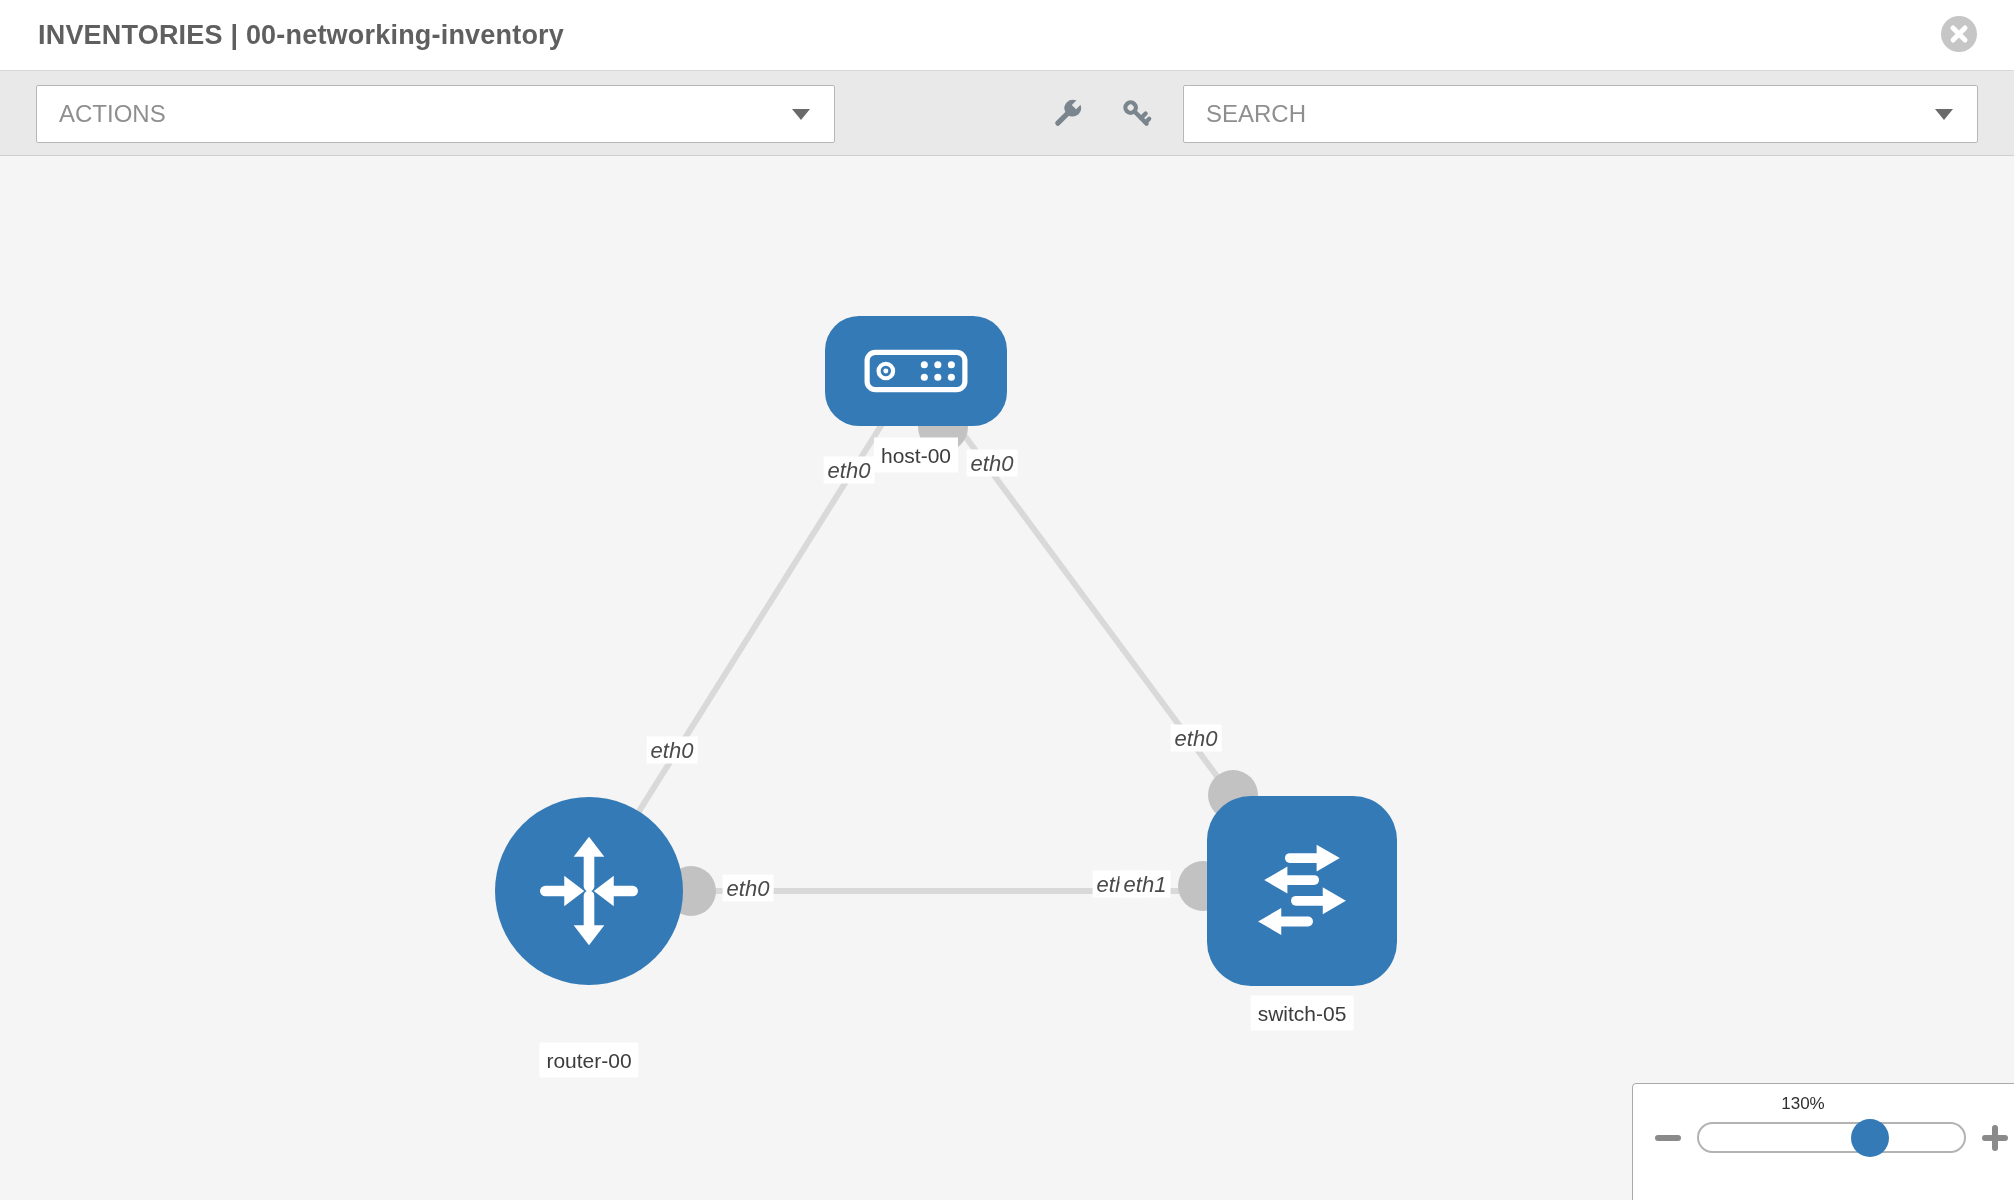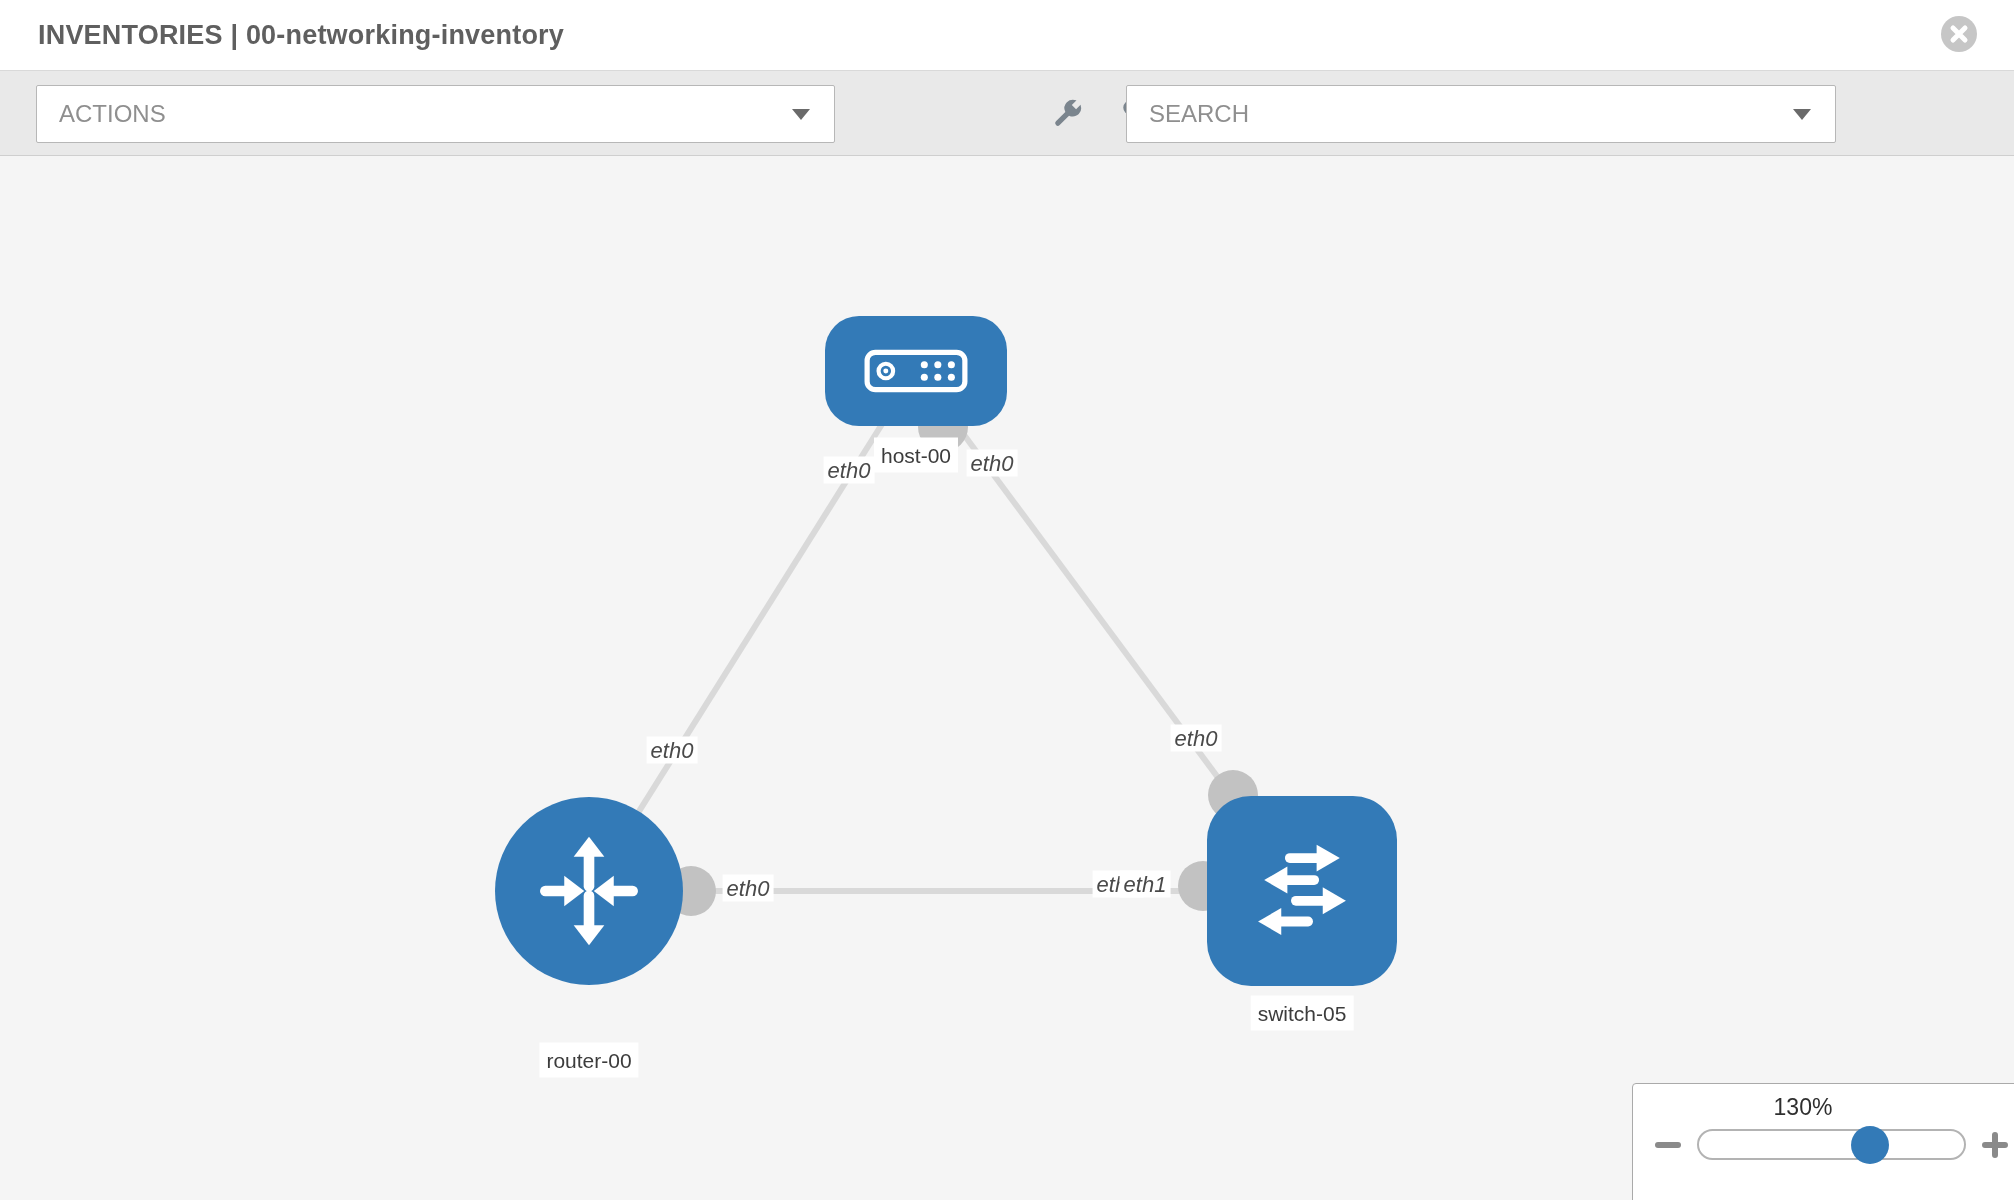--- a/index.html
+++ b/index.html
@@ -18,21 +18,21 @@
   .toolbar { position:relative; width:100%; height:86px; background:#e9e9e9;
              border-top:1px solid #d9d9d9; border-bottom:1px solid #cfcfcf; }
   .dropdown { position:absolute; top:14px; height:58px; background:#fff;
               border:1px solid #b7b7b7; border-radius:2px; cursor:pointer; }
   .dropdown .dd-label { position:absolute; left:22px; top:50%; transform:translateY(-50%);
               font-size:24px; color:#8f8f8f; }
   .caret { position:absolute; right:24px; top:50%; margin-top:-5px; width:0; height:0;
            border-left:9px solid transparent; border-right:9px solid transparent;
            border-top:11px solid #6a6a6a; }
   .dd-actions { left:36px;  width:799px; }
-  .dd-search  { left:1126px; width:710px; }
+  .dd-search  { left:1183px; width:795px; }
   .tool-icon-btn { position:absolute; top:22px; width:42px; height:42px; cursor:pointer;
                    display:flex; align-items:center; justify-content:center; }
   .btn-wrench { left:1046px; }
   .btn-key    { left:1116px; }
 
   
   .canvas { position:relative; width:100%; height:1044px; background:#f5f5f5; }
   .net-svg { position:absolute; left:0; top:0; }
 
   .node { position:absolute; background:#337ab7; display:flex;
@@ -43,21 +43,21 @@
 
   .chip { position:absolute; transform:translate(-50%,-50%); background:#fff;
           color:#4a4a4a; white-space:nowrap; }
   .chip-if   { font-size:22px; line-height:27px; padding:0 4px;font-style:italic; }
   .chip-node { font-size:21px; line-height:35px; padding:0 7px; color:#3c3c3c; }
 
   
   .zoom-panel { position:absolute; left:1632px; top:927px; width:400px; height:150px;
                 background:#fff; border:1px solid #aaa; border-radius:4px 0 0 0; }
   .zoom-value { text-align:center; width:340px; margin-top:10px;
-                font-size:23px; color:#2f2f2f; }
+                font-size:17px; color:#2f2f2f; }
   .zoom-row { display:flex; align-items:center; margin-top:8px; padding-left:20px; }
   .zoom-track { position:relative; width:269px; height:31px; margin:0 14px;
                 background:#fff; border:2px solid #b3b3b3; border-radius:17px; cursor:pointer; }
   .zoom-thumb { position:absolute; top:50%; width:38px; height:38px; border-radius:50%;
                 background:#337ab7; transform:translate(-50%,-50%); cursor:grab; }
   .zoom-btn { width:30px; height:30px; display:flex; align-items:center;
               justify-content:center; cursor:pointer; }
 </style>
 </head>
 <body>

